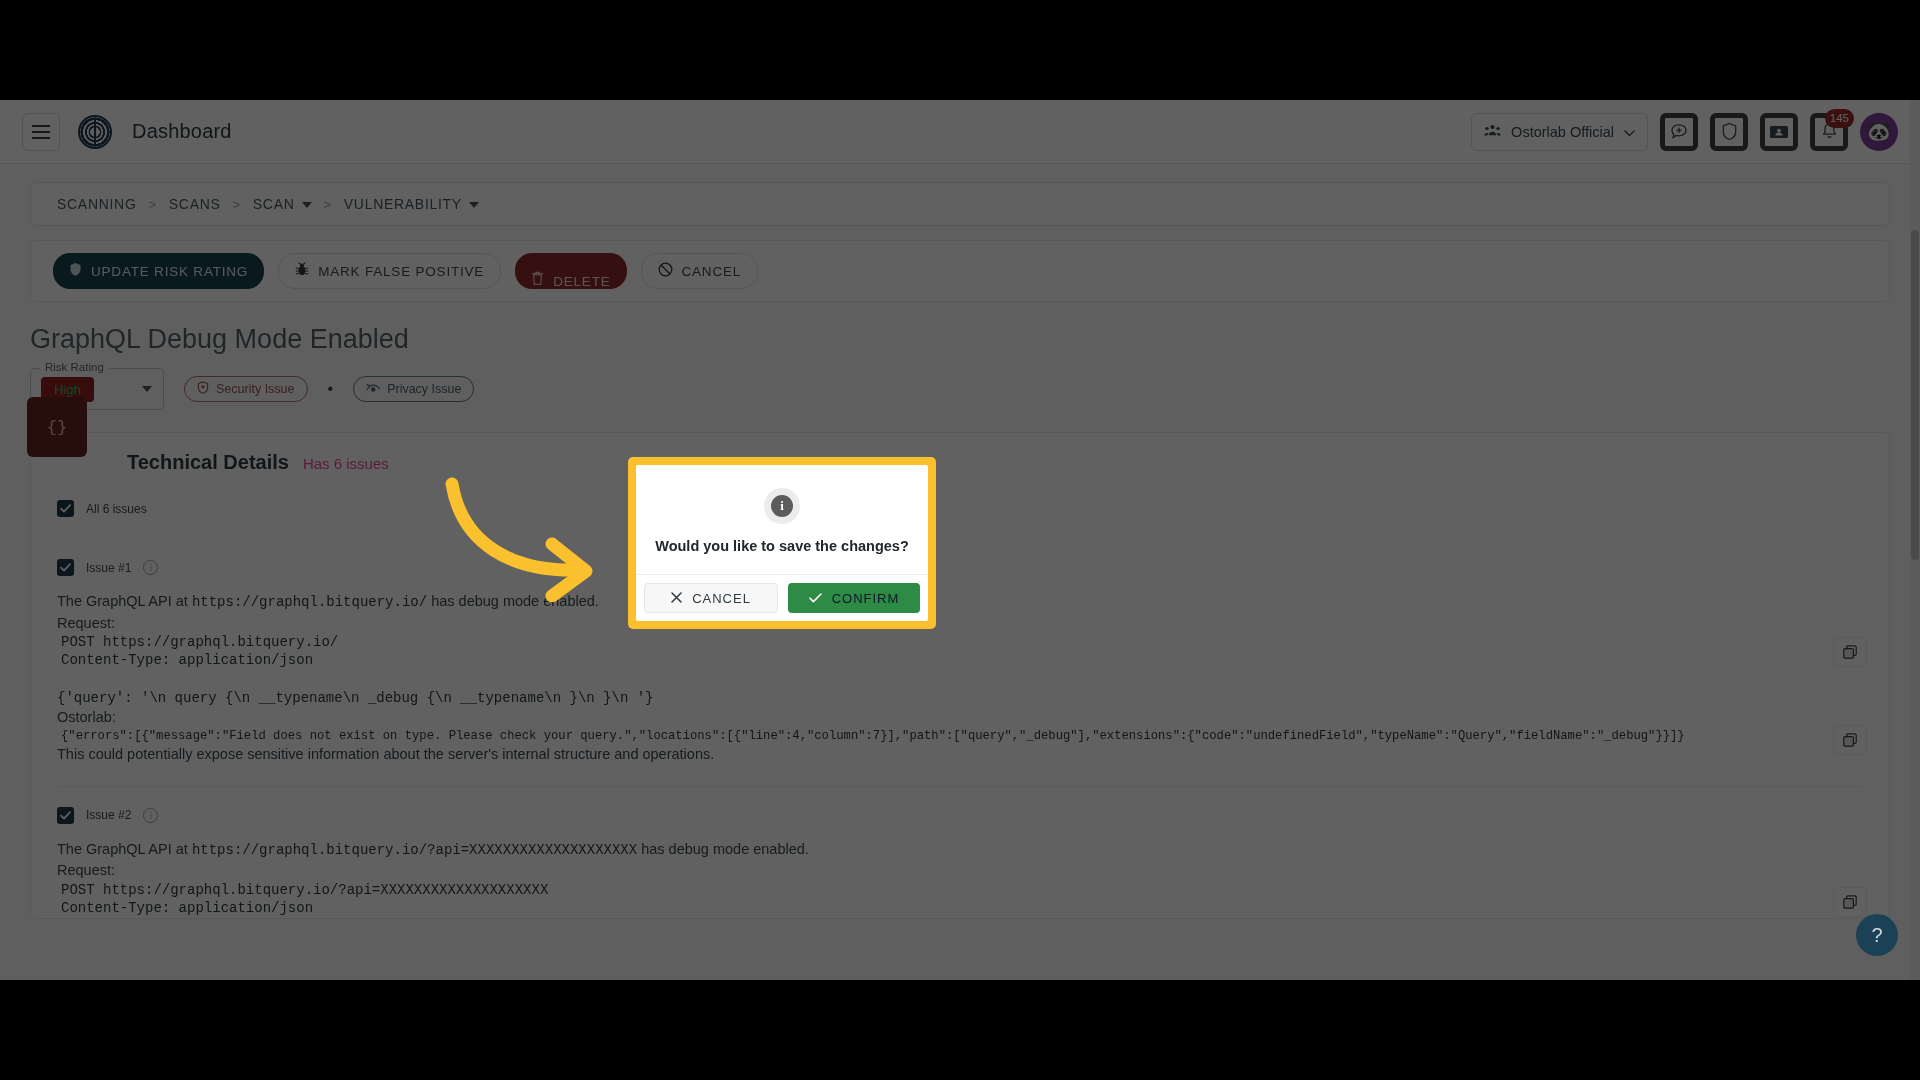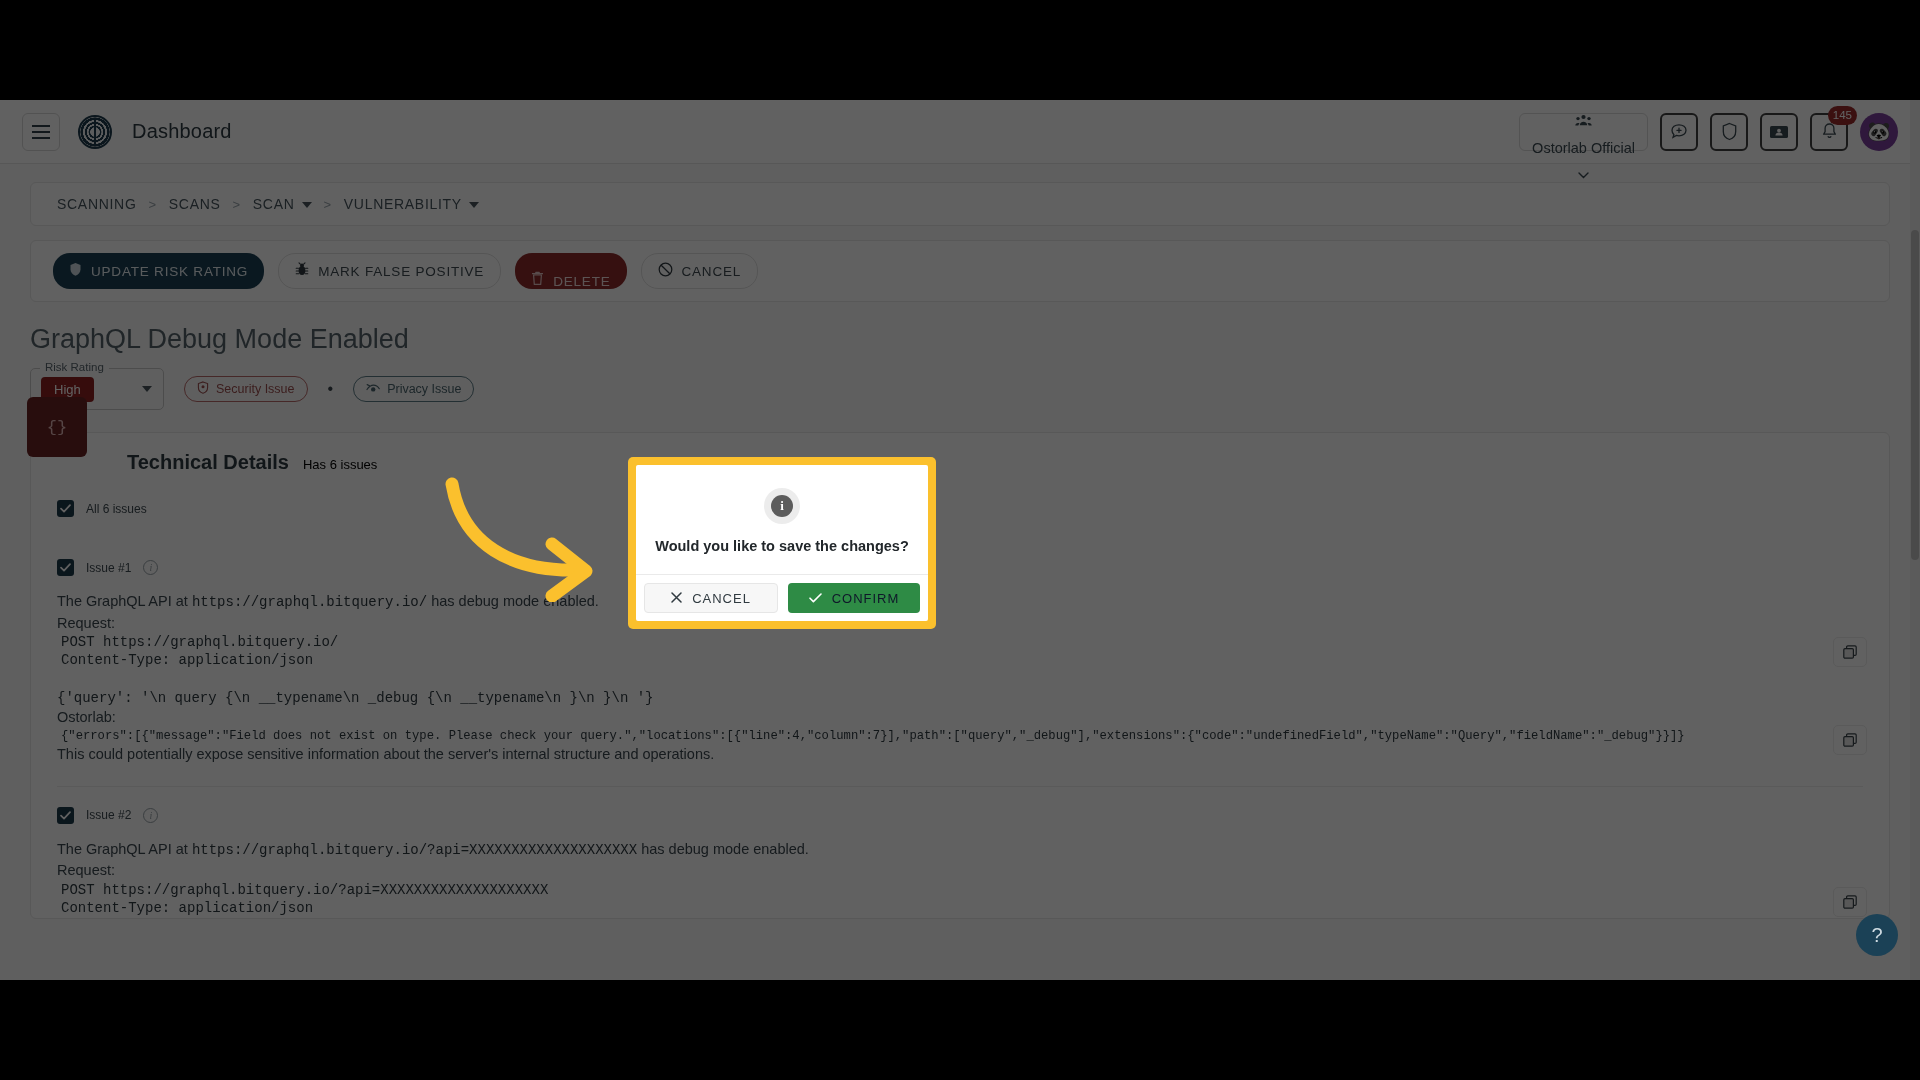--- a/index.html
+++ b/index.html
@@ -62,25 +62,25 @@
     font-size: 20px; color: #2d3a42; font-weight: 400;
     letter-spacing: .2px;
   }
   .appbar-right {
     margin-left: auto; display: flex; align-items: center; gap: 12px;
   }
   .org-select {
     display: flex; align-items: center; gap: 10px;
     height: 38px; padding: 0 12px;
     border: 1px solid #dadada; border-radius: 6px;
-    background: #fff; color: #3c4a52; font-size: 14.5px; cursor: pointer; flex-direction: column;
+    background: #fff; color: #3c4a52; font-size: 14.5px; cursor: pointer;
   }
   .icon-btn {
     width: 38px; height: 38px;
-    border: 2px solid #404040; border-radius: 6px; background: #fff;
+    border: 5px solid #404040; border-radius: 6px; background: #fff;
     display: flex; align-items: center; justify-content: center;
     cursor: pointer; position: relative;
   }
   .badge {
     position: absolute; top: -9px; right: -11px;
     min-width: 26px; height: 19px; padding: 0 5px;
     background: #9b2c2c; color: #fff; font-size: 11.5px;
     border-radius: 10px; display: flex; align-items: center; justify-content: center;
     font-weight: 500;
   }
@@ -122,21 +122,21 @@
   .risk-field {
     position: relative; width: 134px; height: 42px;
     border: 1px solid #c9c9c9; border-radius: 5px;
     display:flex; align-items:center; padding: 0 10px; cursor: pointer;
   }
   .risk-legend {
     position: absolute; top: -8px; left: 9px; padding: 0 5px;
     background: #fafafa; font-size: 11.5px; color: #59666e;
   }
   .risk-chip {
-    background: #8e2121; color: #ffffff; font-size: 13px;
+    background: #8e2121; color: #22c55e; font-size: 13px;
     padding: 5px 13px; border-radius: 4px;
   }
   .risk-caret {
     position:absolute; right: 11px; width:0;height:0;
     border-left:5px solid transparent;border-right:5px solid transparent;
     border-top:6px solid #4a565e;
   }
   .tag {
     display:inline-flex; align-items:center; gap:7px;
     height: 26px; padding: 0 12px; border-radius: 13px;
@@ -149,21 +149,21 @@
   .details-card { margin: 22px 30px 0 30px; position: relative; padding: 26px 26px 0 26px; }
   .details-icon {
     position:absolute; left: -4px; top: -36px;
     width: 60px; height: 60px; border-radius: 6px;
     background: #6b2323; color:#e0b6b6;
     display:flex; align-items:center; justify-content:center;
     font-size: 17px; font-family: "Liberation Mono", monospace;
   }
   .details-head { display:flex; align-items: baseline; gap: 14px; margin-left: 70px; margin-top:-8px;}
   .details-title { font-size: 20px; color: #2f3b42; font-weight: 600;}
-  .details-sub { font-size: 13px; color: #000000; }
+  .details-sub { font-size: 15px; color: #ec4899; }
 
   .chk-row { display:flex; align-items:center; gap: 12px; margin-top: 26px;}
   .chk {
     width: 17px; height: 17px; border-radius: 3px; background: #1b3a4b;
     display:flex;align-items:center;justify-content:center; cursor:pointer;
   }
   .chk svg { display:block; }
   .chk-label { font-size: 12px; color: #3e4a51; }
   .info-i {
     width: 15px; height: 15px; border-radius: 50%;

